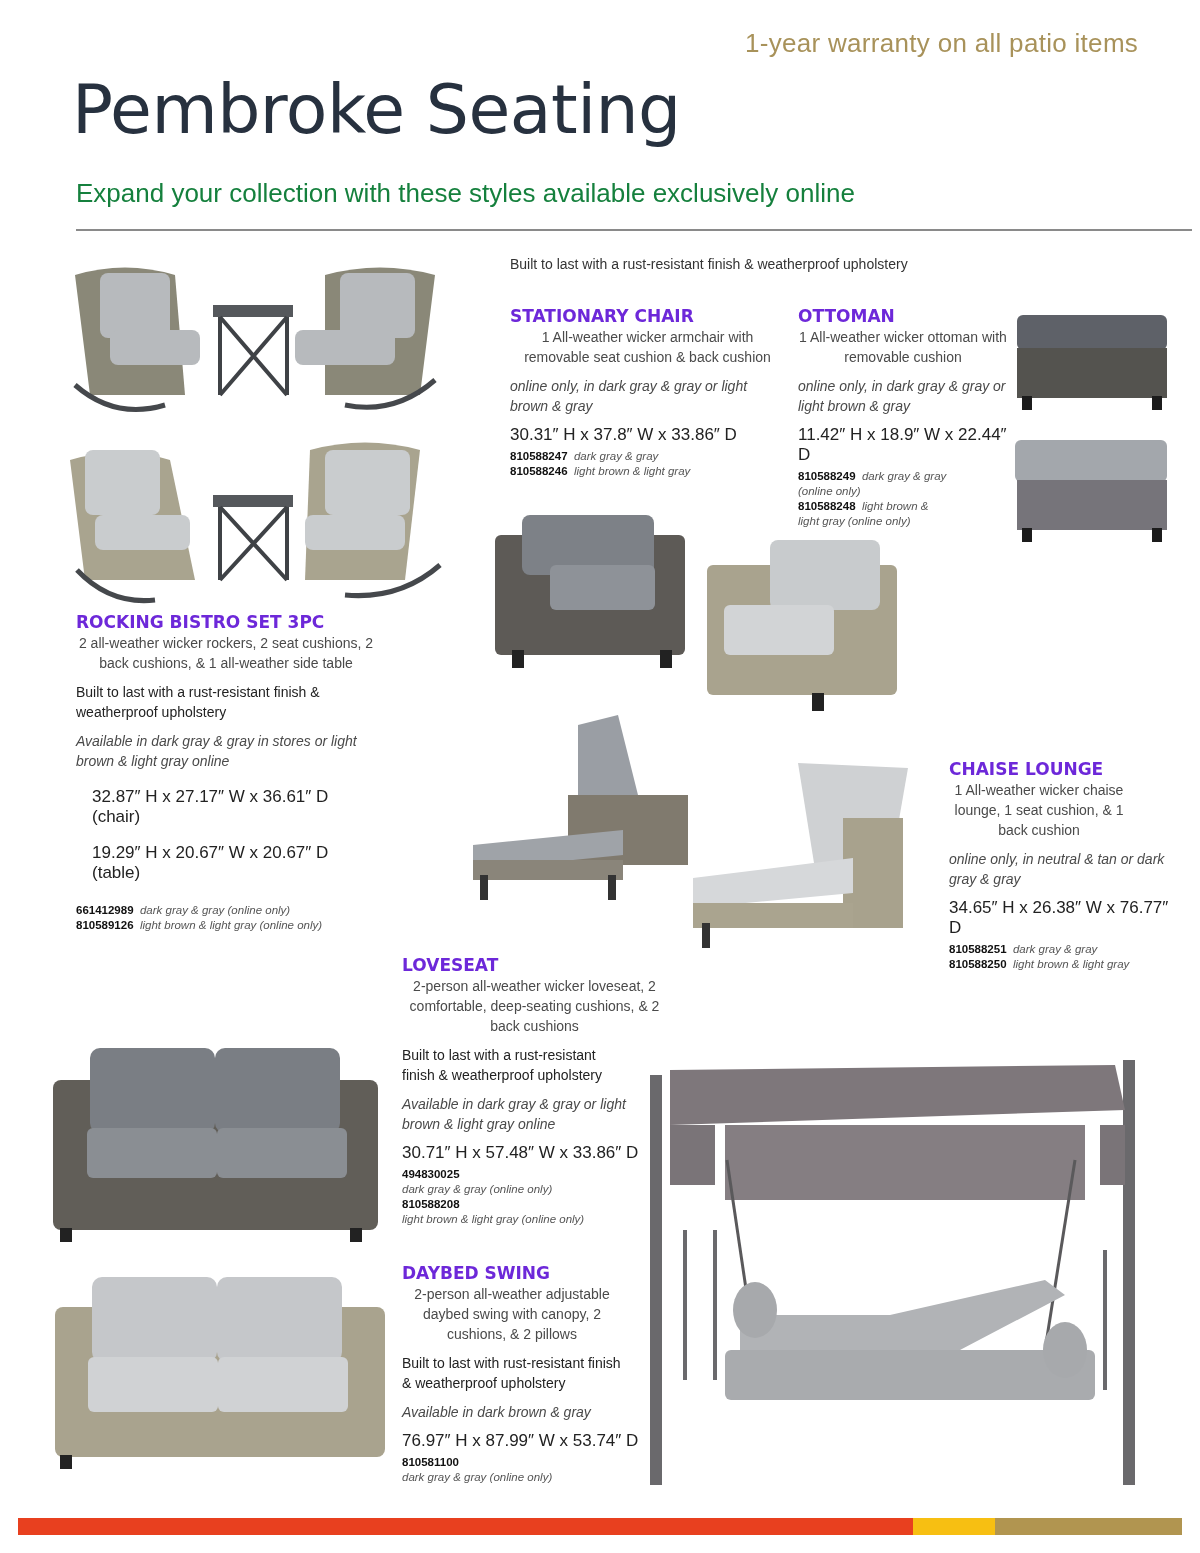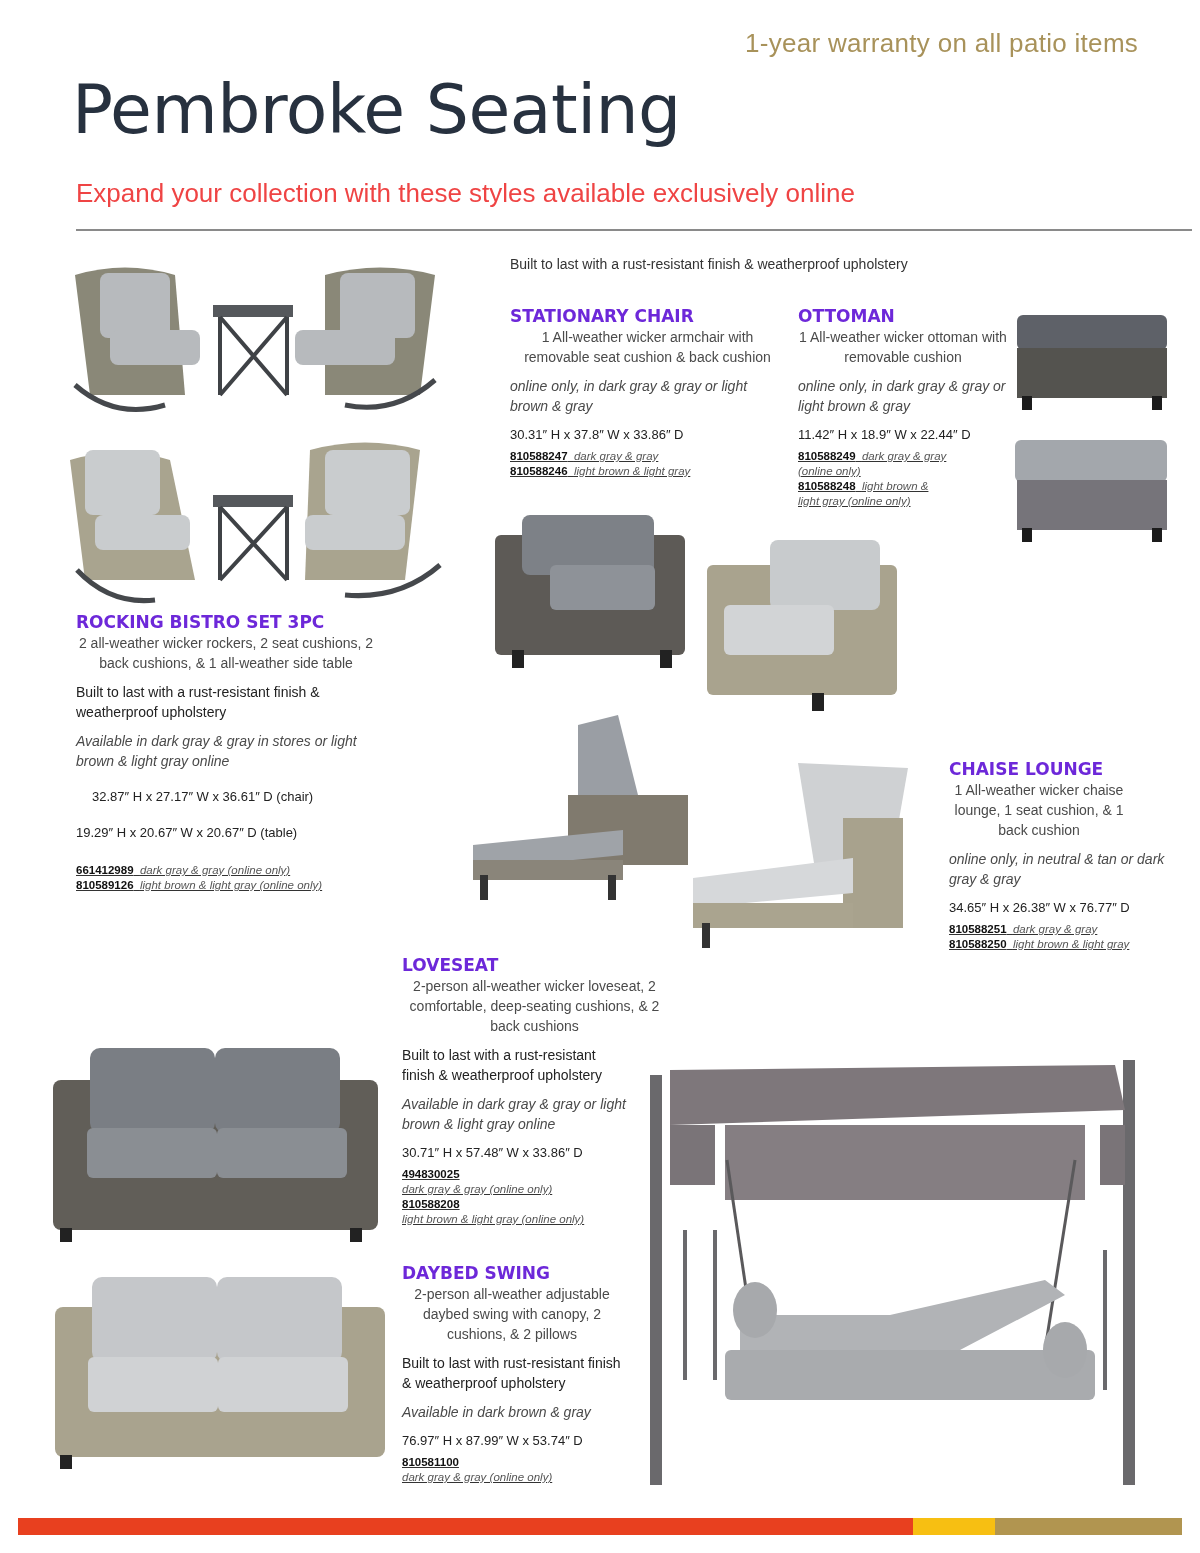--- a/index.html
+++ b/index.html
@@ -1,29 +1,29 @@
 <!DOCTYPE html>
 <html><head>
 <meta charset="utf-8">
 <style>
   html, body { margin:0; padding:0; background:#ffffff; }
   body { width:1200px; height:1553px; position:relative; overflow:hidden; font-family:"Liberation Sans", sans-serif; color:#2a2a2a; }
   .abs { position:absolute; }
   .warranty { left:745px; top:28px; font-size:26px; color:#a8925a; letter-spacing:0.3px; }
   .title { left:72px; top:70px; font-size:68px; font-weight:normal; color:#27313f; letter-spacing:-0.5px; font-family:"DejaVu Sans", sans-serif; }
-  .subtitle { left:76px; top:178px; font-size:26px; color:#ef4444; }
+  .subtitle { left:76px; top:178px; font-size:26px; color:#15803d; }
   .rule { left:76px; top:229px; width:1116px; height:2px; background:#8a8a8a; }
   .built-top { left:510px; top:256px; font-size:14px; color:#333; }
   .prod { position:absolute; font-size:14px; line-height:20px; color:#4a4a4a; }
   .prod h3 { margin:0; font-size:17px; font-weight:bold; color:#6d28d9; line-height:22px; font-family:"DejaVu Sans", sans-serif; }
   .prod .desc { margin:0 0 9px 0;text-align:center; }
   .prod .built { margin:0 0 9px 0; color:#222; }
   .prod .avail { margin:0 0 9px 0; font-style:italic; }
-  .prod .dims { margin:0 0 4px 0; font-size:13px; color:#222; }
-  .prod .sku { font-size:11.5px; line-height:15px; color:#333;text-decoration:underline; }
+  .prod .dims { margin:0 0 4px 0; font-size:17px; color:#222; }
+  .prod .sku { font-size:11.5px; line-height:15px; color:#333; }
   .prod .sku b { color:#111; }
   .prod .sku i { color:#555; }
   .img { position:absolute; }
   .footer-bar { left:18px; top:1518px; height:17px; display:flex; width:1164px; }
   .footer-bar div { height:100%; }
 </style>
 </head>
 <body>
 
 <div class="abs warranty">1-year warranty on all patio items</div>
@@ -64,21 +64,21 @@
   <path d="M22 130 Q55 165 100 160" stroke="#45484c" stroke-width="5" fill="none"></path>
   <path d="M290 155 Q345 160 385 125" stroke="#45484c" stroke-width="5" fill="none"></path>
 </svg>
 
 <div class="prod" style="left:76px;top:611px;width:300px">
   <h3>ROCKING BISTRO SET 3PC</h3>
   <p class="desc">2 all-weather wicker rockers, 2 seat cushions, 2 back cushions, &amp; 1 all-weather side table</p>
   <p class="built">Built to last with a rust-resistant finish &amp; weatherproof upholstery</p>
   <p class="avail">Available in dark gray &amp; gray in stores or light brown &amp; light gray online</p>
   <p class="dims" style="margin:16px">32.87″ H x 27.17″ W x 36.61″ D (chair)</p>
-  <p class="dims" style="margin:0 0 20px 0">19.29″ H x 20.67″ W x 20.67″ D (table)</p>
+  <p class="dims" style="margin:0 0 20px 16px">19.29″ H x 20.67″ W x 20.67″ D (table)</p>
   <div class="sku"><b>661412989</b>&nbsp; <i>dark gray &amp; gray (online only)</i></div>
   <div class="sku"><b>810589126</b>&nbsp; <i>light brown &amp; light gray (online only)</i></div>
 </div>
 
 <div class="prod" style="left:510px;top:305px;width:275px">
   <h3>STATIONARY CHAIR</h3>
   <p class="desc">1 All-weather wicker armchair with removable seat cushion &amp; back cushion</p>
   <p class="avail">online only, in dark gray &amp; gray or light brown &amp; gray</p>
   <p class="dims">30.31″ H x 37.8″ W x 33.86″ D</p>
   <div class="sku"><b>810588247</b>&nbsp; <i>dark gray &amp; gray</i></div>

